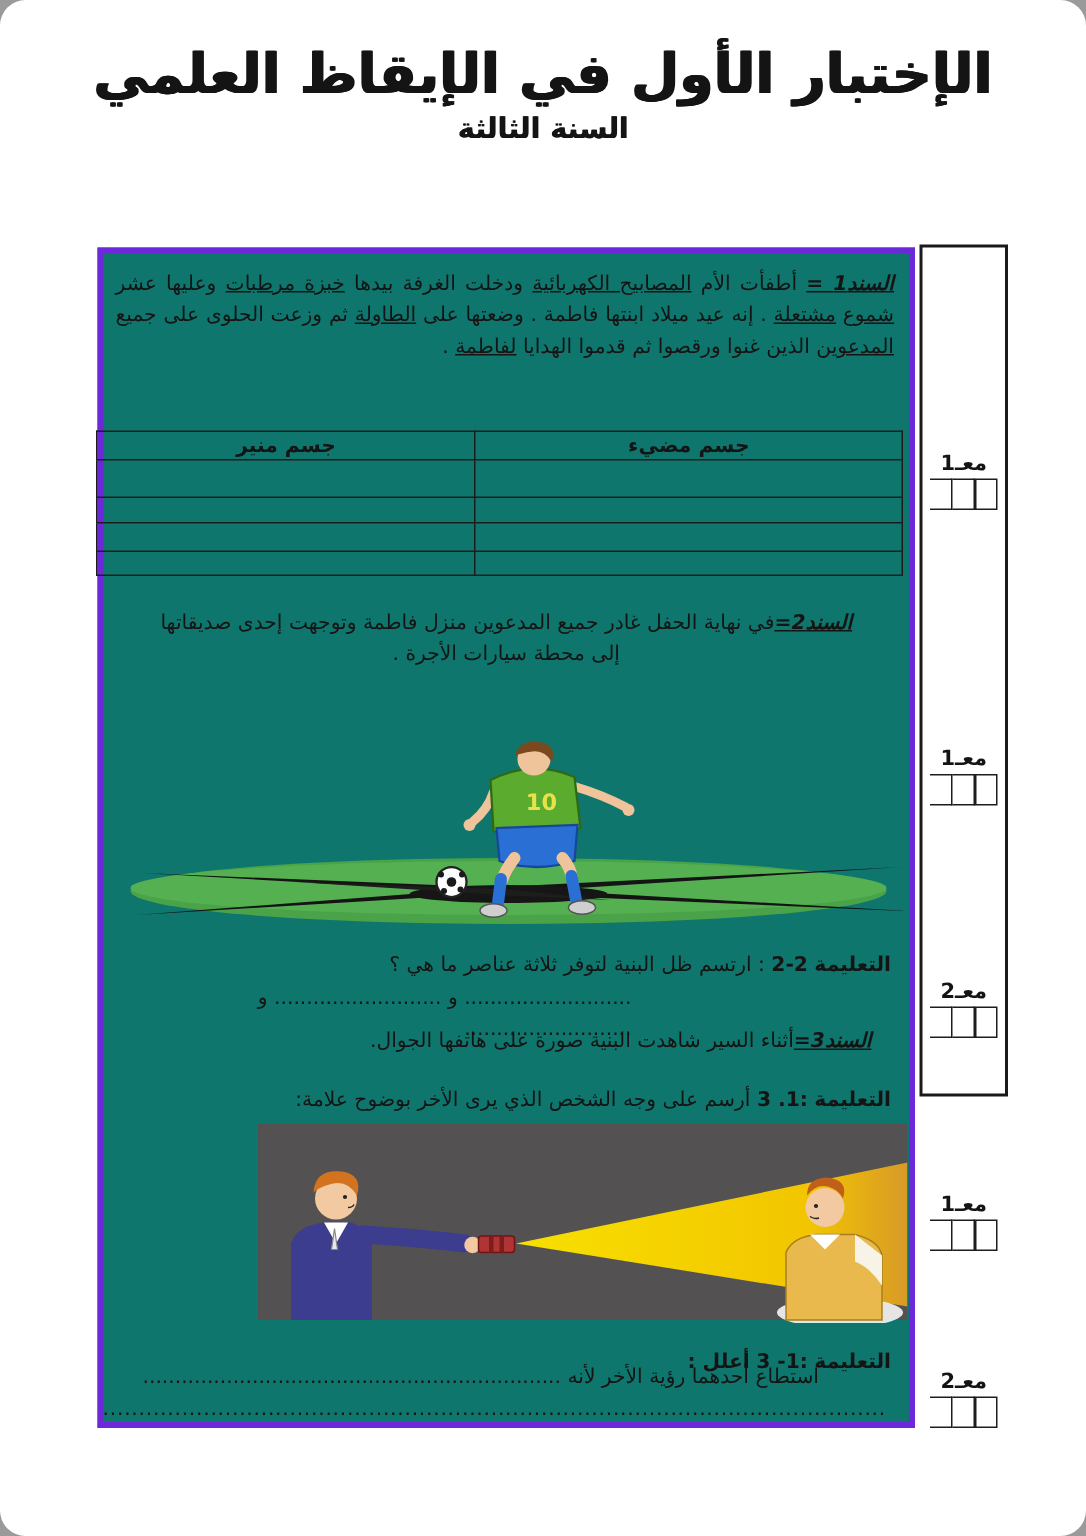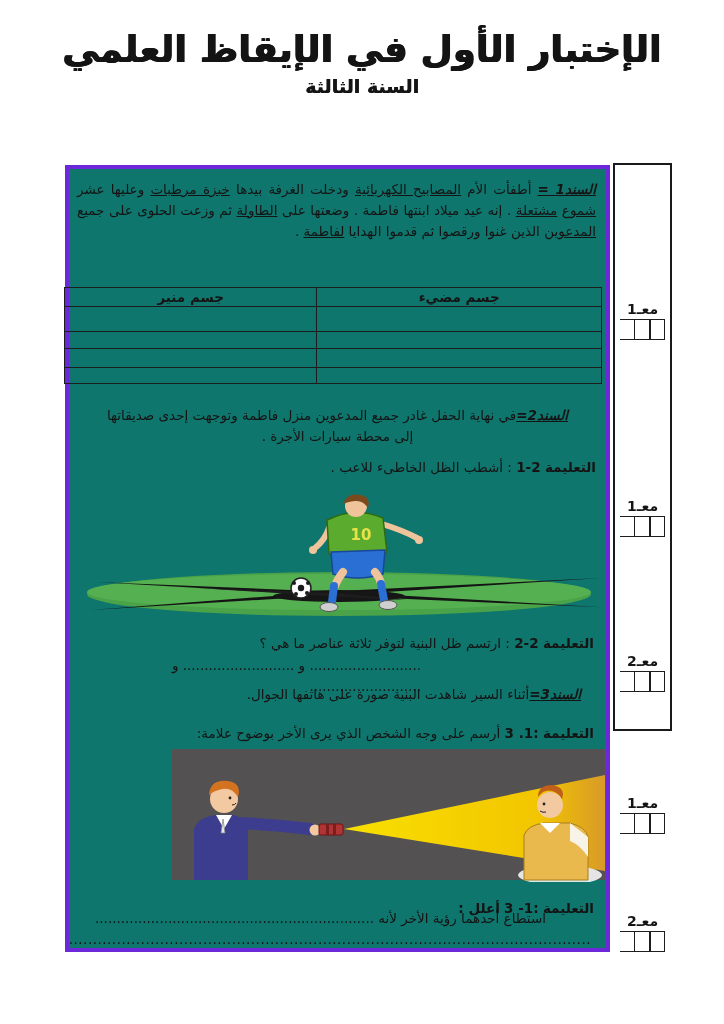--- a/index.html
+++ b/index.html
@@ -1,19 +1,19 @@
 <!DOCTYPE html>
 <html lang="ar"><head>
 <meta charset="utf-8">
 <style>
   * { margin:0; padding:0; box-sizing:border-box; }
   html,body { background:#9a9a9a; }
   .page {
     position:relative; width:724px; height:1024px; background:#ffffff;
-    font-family:"DejaVu Sans", sans-serif; color:#141414; direction:rtl; overflow:hidden;
+    font-family:"DejaVu Sans", sans-serif; color:#141414; direction:rtl; overflow:hidden;border-radius:17px;
   }
   
   .title-wrap { position:absolute; top:28px; right:0; left:0; text-align:center; }
   .title-line1 { font-size:37px; font-weight:bold; letter-spacing:-1px;
                  text-shadow:0.6px 0 #141414, -0.6px 0 #141414; }
   .title-line2 { font-size:19px; font-weight:bold; margin-top:4px;
                  text-shadow:0.5px 0 #141414; }
   
   .mainbox { position:absolute; left:65px; top:165px; width:545px; height:787px;
              border:4px solid #6d28d9; background:#0f766e; }
@@ -86,21 +86,20 @@
           </tr>
       <tr class="r4">
             <td></td>
             <td></td>
           </tr>
     </tbody>
       </table>
 
     <p class="blk" id="sanad2"><span class="bi">السند2=</span><span>في نهاية الحفل غادر جميع المدعوين منزل فاطمة وتوجهت إحدى صديقاتها</span><br><span>إلى محطة سيارات الأجرة .</span></p>
 
-    <p class="blk" id="inst21"><span class="b">التعليمة</span> <span class="num" dir="ltr">1-2</span> <span>: أشطب الظل الخاطىء للاعب .</span></p>
 
     <svg id="fig-football" width="525" height="138" viewBox="0 0 525 138">
       <ellipse cx="262" cy="102" rx="252" ry="22" fill="#4aa348"></ellipse>
       <ellipse cx="262" cy="100" rx="252" ry="18" fill="#55b051"></ellipse>
       <polygon points="18,90 262,100 540,116 262,104" fill="#141414"></polygon>
       <polygon points="14,118 262,103 524,86 262,99" fill="#141414"></polygon>
       <ellipse cx="262" cy="104" rx="66" ry="6" fill="#161616"></ellipse>
       <polygon points="120,96 262,101 330,108 262,105" fill="#1d1d1d"></polygon>
 
       <circle cx="224" cy="96" r="10" fill="#fdfdfd" stroke="#222" stroke-width="1.5"></circle>

